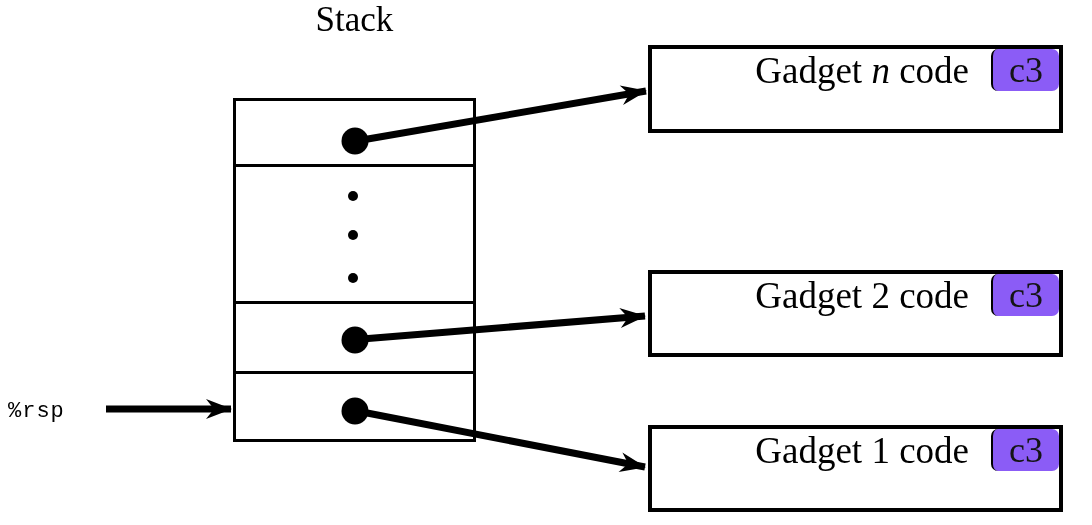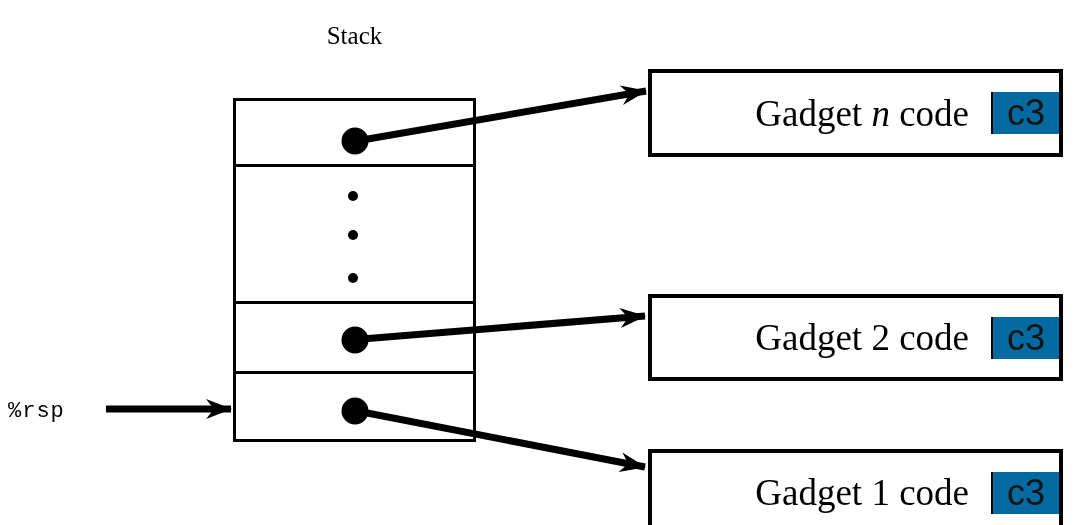--- a/index.html
+++ b/index.html
@@ -9,23 +9,23 @@
     height: 525px;
     background: #ffffff;
     font-family: "Liberation Serif", serif;
     color: #000000;
     overflow: hidden;
   }
 
   
   .stack-title {
     position: absolute;
-    left: 233px; top: 16px; width: 243px;
+    left: 233px; top: 0; width: 243px;
     text-align: center;
-    font-size: 25px;
+    font-size: 35px;
     line-height: 40px;
   }
   .stack-box {
     position: absolute;
     left: 233px; top: 98px;
     width: 243px; height: 344px;
     box-sizing: border-box;
     border: 3px solid #000000;
     display: flex;
     flex-direction: column;
@@ -50,47 +50,47 @@
 
   
   .gadget-box {
     position: absolute;
     left: 648px;
     width: 415px;
     box-sizing: border-box;
     border: 4px solid #000000;
     background: #ffffff;
     display: flex;
-    align-items: center;
-    margin-top: 24px;
+    align-items: flex-start;
   }
   .gadget-box.gn { top: 45px;  height: 88px; }
   .gadget-box.g2 { top: 270px; height: 87px; }
   .gadget-box.g1 { top: 425px; height: 87px; }
   .gadget-main {
     flex: 1;
     display: flex;
     align-items: center;
     justify-content: flex-end;
     padding-right: 22px;
     font-size: 37px;
     white-space: pre;
   }
   .gadget-name.var-italic { font-style: italic; }
   .ret-cell {
     width: 68px;
     box-sizing: border-box;
     border-left: 2px solid #000000;
-    background: #0369a1;
+    background: #8b5cf6;
     display: flex;
     align-items: center;
     justify-content: center;
-    font-family: Liberation Sans, sans-serif;
+    font-family: Liberation Serif, serif;
     font-size: 36px;
     color: #141414;
+    border-radius: 7px;
   }
 
   
   .overlay {
     position: absolute;
     left: 0; top: 0;
     width: 1092px; height: 525px;
     pointer-events: none;
   }
 </style>

